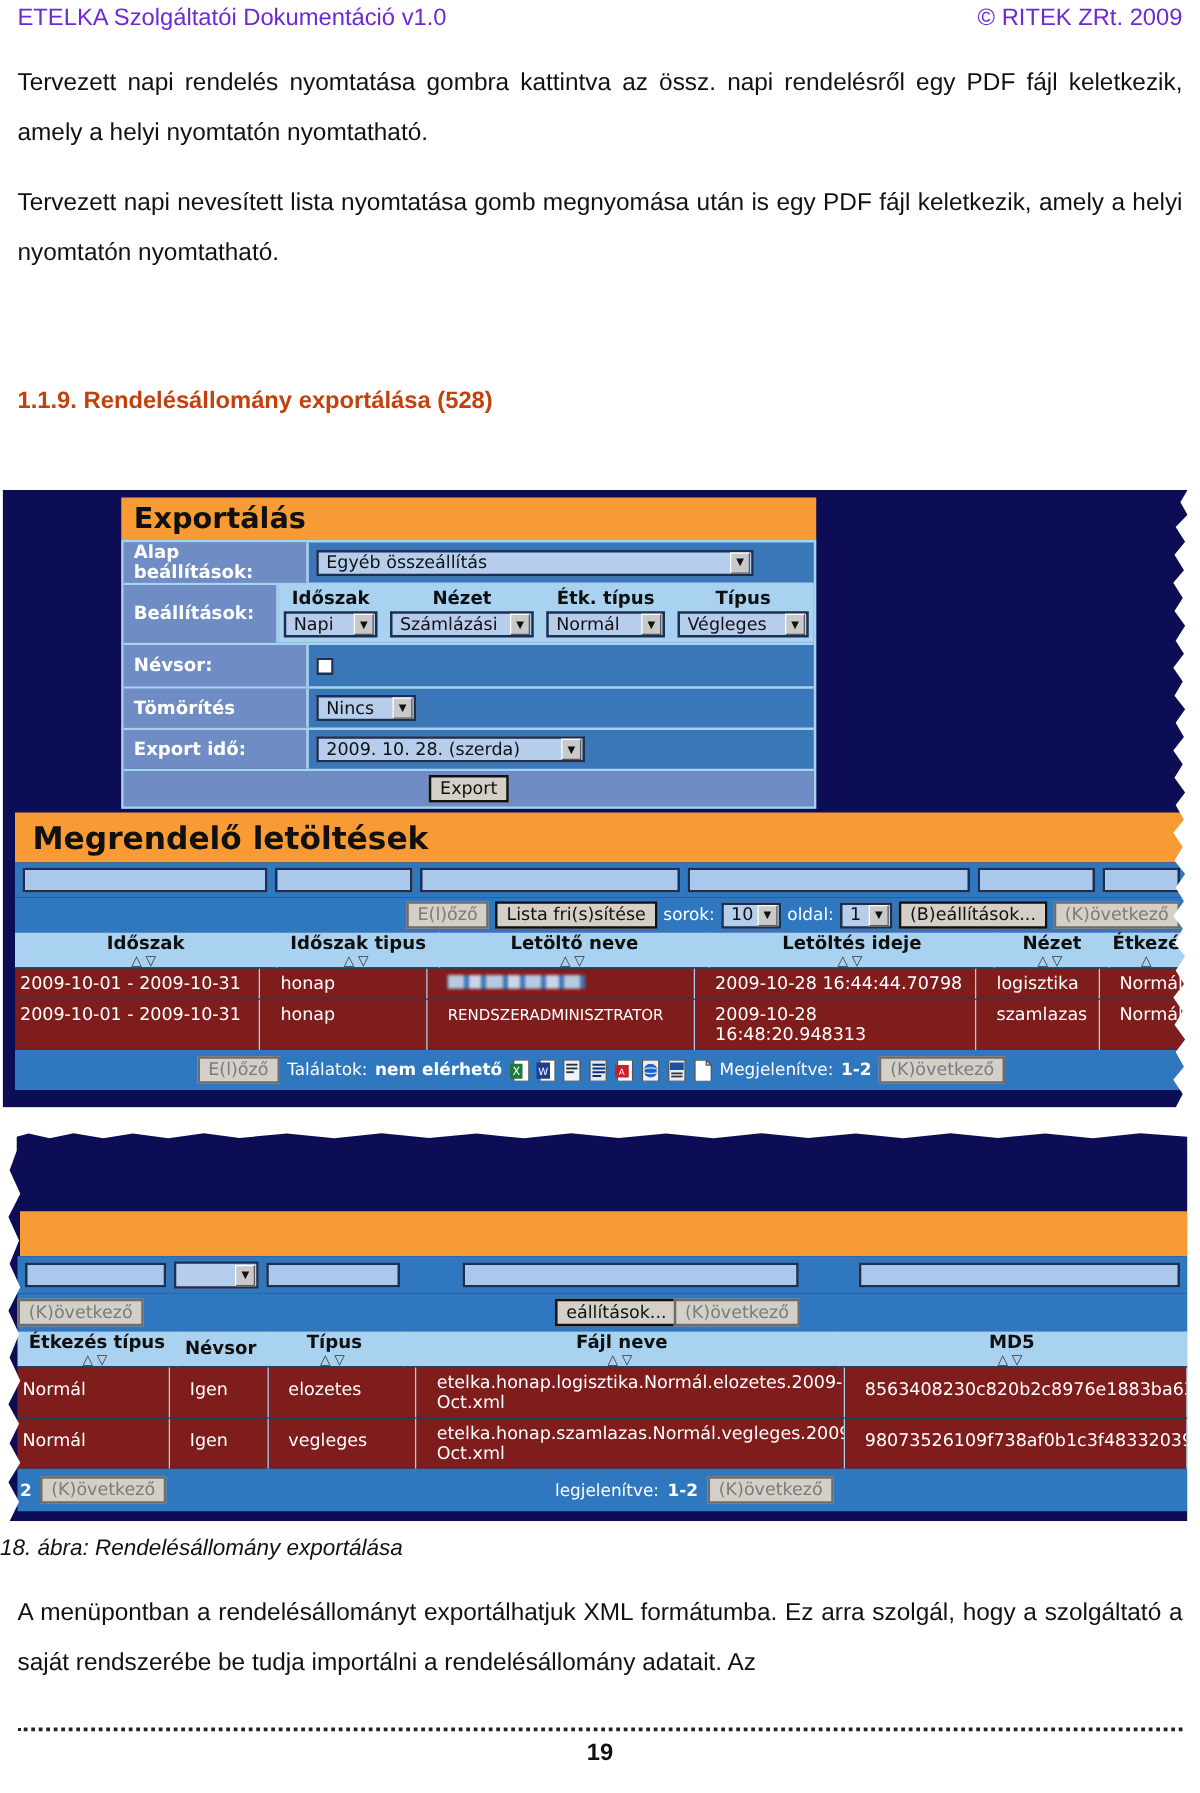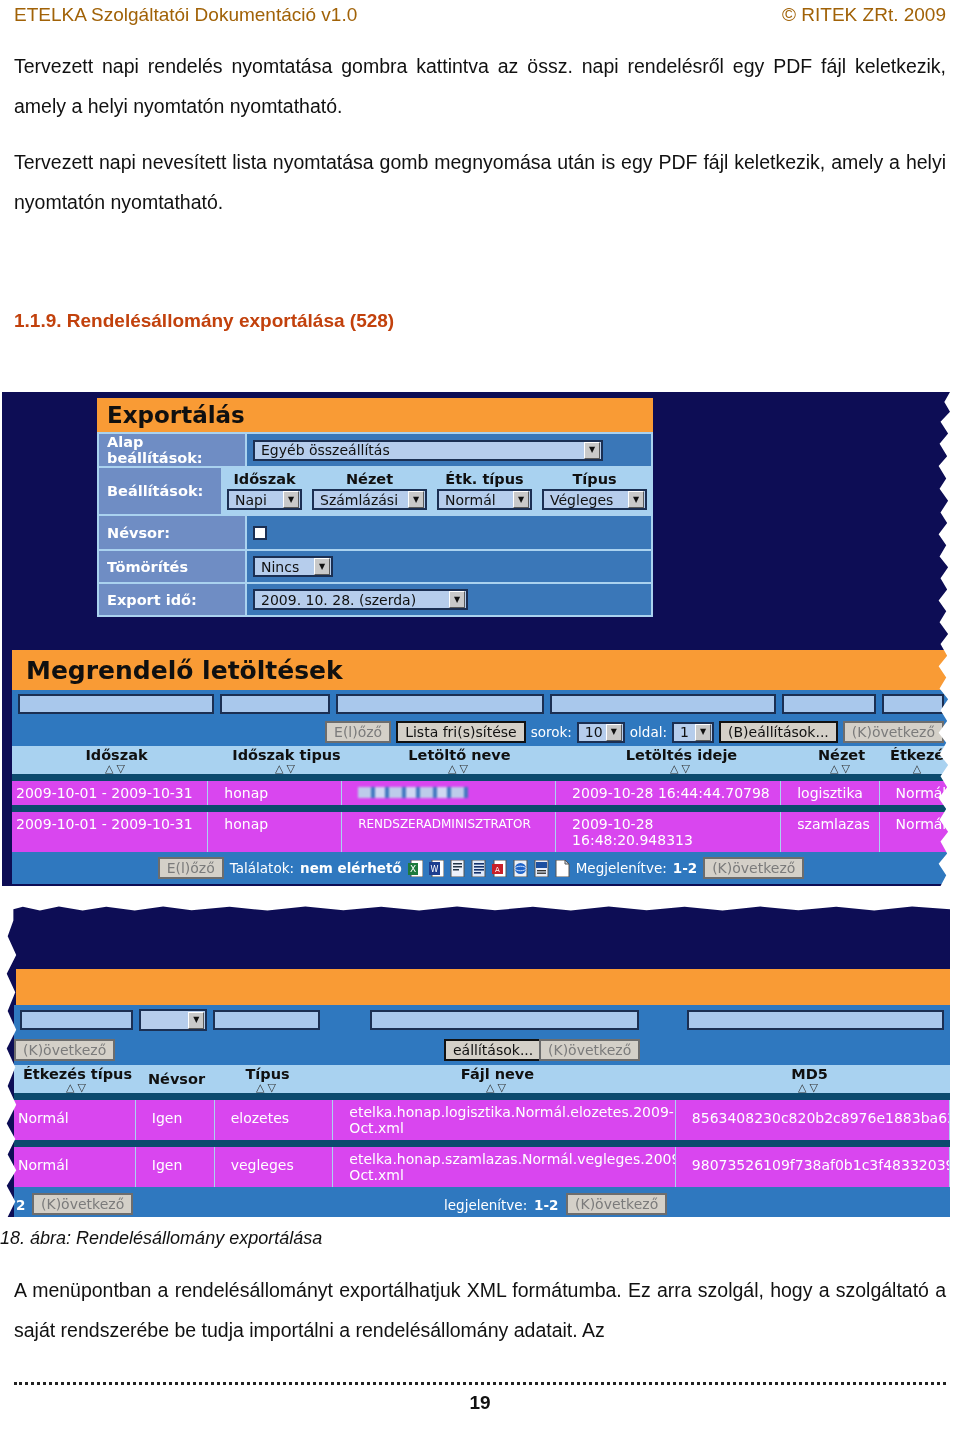--- a/index.html
+++ b/index.html
@@ -7,21 +7,21 @@
   body {
     width:960px; height:1434px; background:#ffffff;
     font-family:"Liberation Sans", sans-serif;
     color:#000; overflow:hidden; position:relative;
   }
 
   
   .doc-header{
     position:absolute; left:0; top:4px; width:960px; height:32px;
     display:flex; align-items:flex-start; justify-content:space-between;
-    padding:0 14px; font-size:19px; color:#a16207;
+    padding:0 14px; font-size:19px; color:#6d28d9;
   }
   .doc-header .right{ white-space:nowrap; }
 
   
   .para{
     position:absolute; left:14px; width:932px;
     font-size:19.5px; line-height:40px; text-align:justify;
     color:#111;
   }
   .para.p1{ top:46px; }
@@ -125,21 +125,21 @@
   }
 
   .thead{ background:#a9d2f0; display:flex; }
   .th{
     font-weight:bold; font-size:14.5px; color:#101010;
     text-align:center; padding:1px 2px 0; line-height:16px;
     border-right:1px solid #a9d2f0;
   }
   .sortmk{ font-size:11px; letter-spacing:3px; color:#333; line-height:11px; }
 
-  .trow{ display:flex; background:#d946ef; border-top:7px solid #0c4a6e;gap:12px; }
+  .trow{ display:flex; background:#7f1d1d; border-top:1px solid #0c4a6e;gap:12px; }
   .td{
     font-size:14px; color:#ffffff; padding:4px 4px;
     border-right:1px solid #aad2ef; line-height:16px; overflow:hidden;
   }
   .toolbar{
     background:#2f78bf; display:flex; align-items:center; gap:5px;
     padding:3px 6px; font-size:13.5px; color:#fff;
   }
   .tb-white{ color:#fff; }
   .tb-b{ font-weight:bold; color:#fff; }
@@ -233,20 +233,23 @@
       <div class="row">
         <div class="lbl" style="width:148px;height:31px;">Export idő:</div>
         <div class="fld">
           <span class="sel" style="width:215px;">
             <span>2009. 10. 28. (szerda)</span>
             <span class="arrow">▼</span>
           </span>
         </div>
       </div>
 
+      <div class="row" style="background:#6f8dc4;justify-content:center;padding:3px 0;">
+        <span class="btn">Export</span>
+      </div>
     </div>
   </div>
 
   <div style="position:absolute;left:10px;top:258px;width:938px;">
     <div class="orange-bar" style="height:40px;padding-left:14px;font-size:25px;">Megrendelő letöltések</div>
 
     <div class="filterrow" style="background:#2f78bf;padding:4px 6px;">
       <span class="fbox" style="width:198px;"></span>
       <span class="fbox" style="width:110px;"></span>
       <span class="fbox" style="width:210px;"></span>

